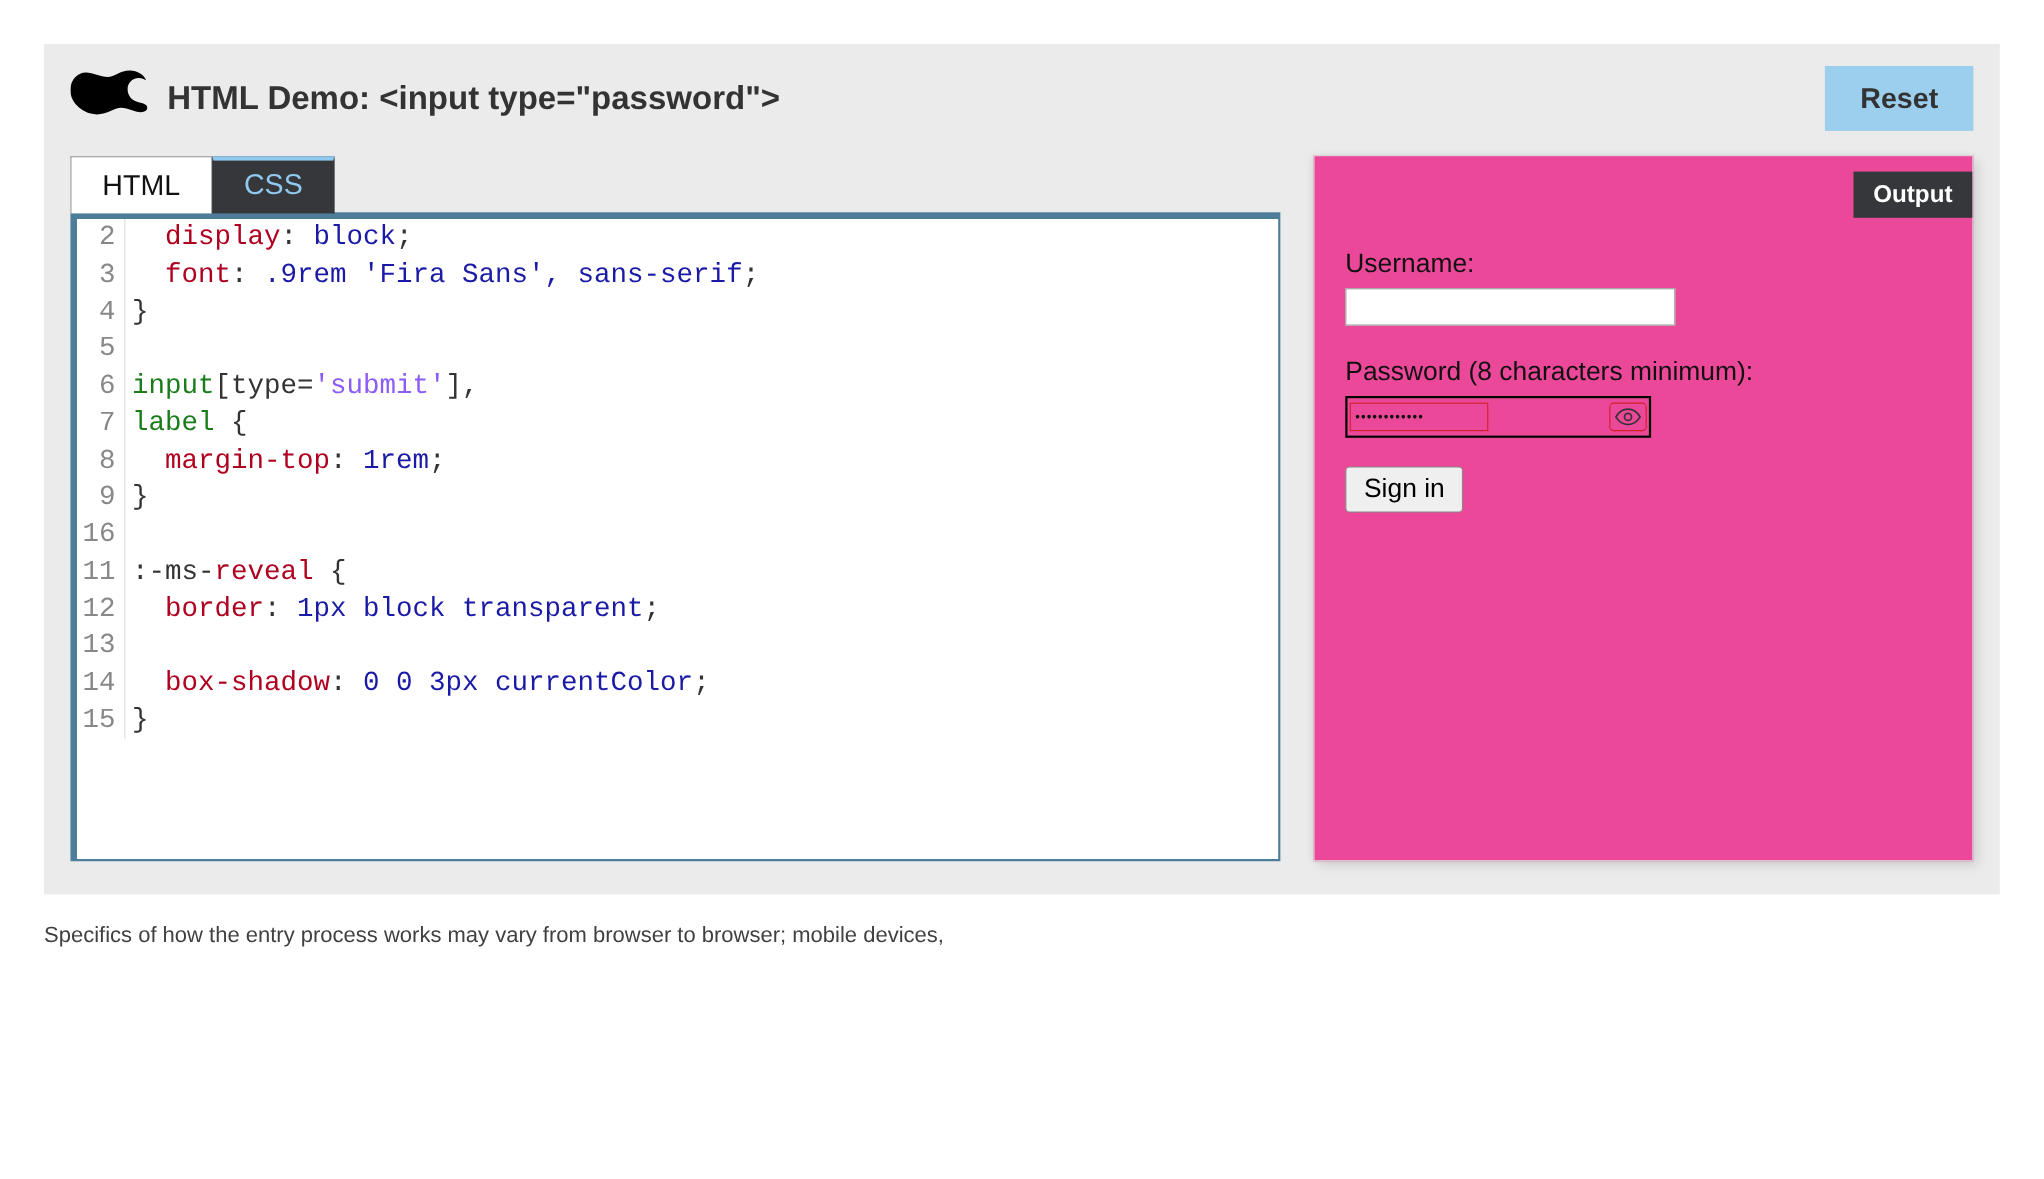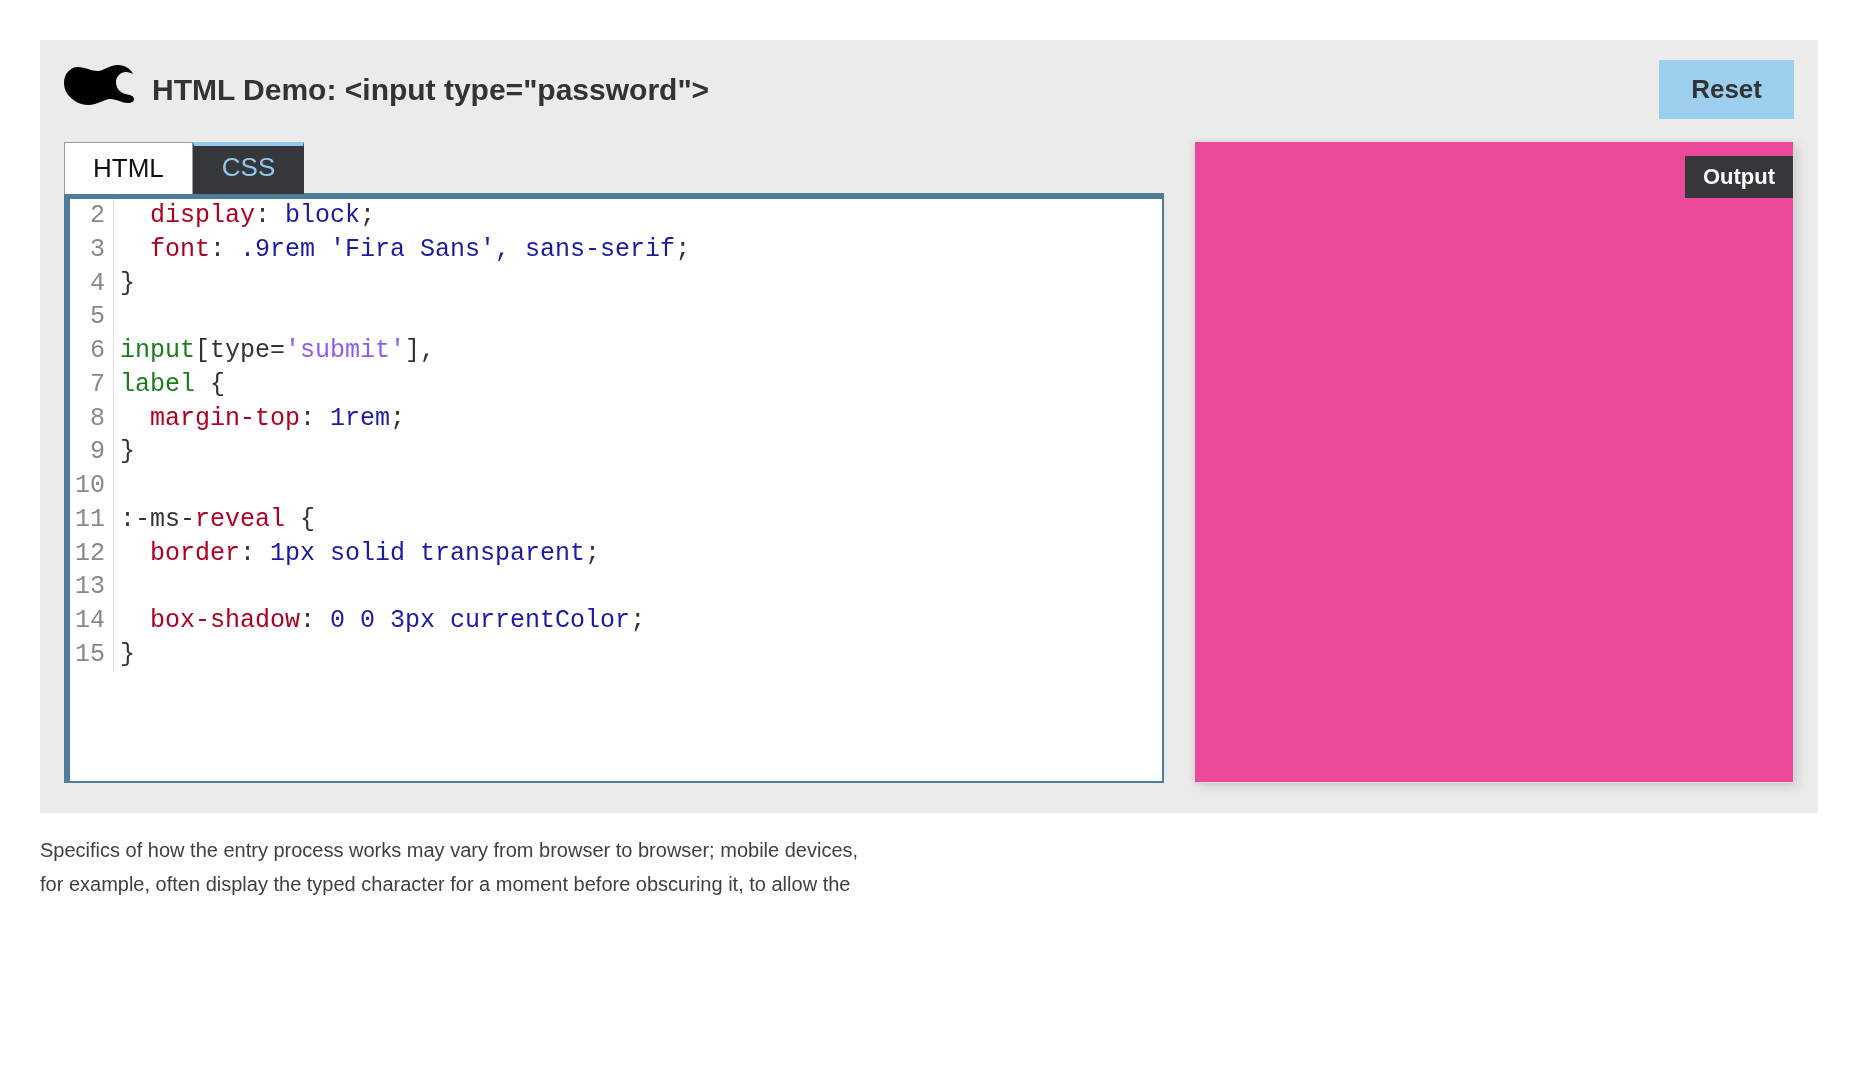--- a/index.html
+++ b/index.html
@@ -197,48 +197,64 @@
             </div>
             <div class="code-line">
               <div class="gutter">8</div>
               <div class="code"><span class="tok-punc">  </span><span class="tok-prop">margin-top</span><span class="tok-punc">: </span><span class="tok-val">1rem</span><span class="tok-punc">;</span></div>
             </div>
             <div class="code-line">
               <div class="gutter">9</div>
               <div class="code"><span class="tok-punc">}</span></div>
             </div>
             <div class="code-line">
-              <div class="gutter">10</div>
+              <div class="gutter">16</div>
               <div class="code"><span class="tok-punc"></span></div>
             </div>
             <div class="code-line">
               <div class="gutter">11</div>
               <div class="code"><span class="tok-punc">:-ms-</span><span class="tok-pseudo-part">reveal</span><span class="tok-punc"> {</span></div>
             </div>
             <div class="code-line">
               <div class="gutter">12</div>
-              <div class="code"><span class="tok-punc">  </span><span class="tok-prop">border</span><span class="tok-punc">: </span><span class="tok-val">1px solid transparent</span><span class="tok-punc">;</span></div>
+              <div class="code"><span class="tok-punc">  </span><span class="tok-prop">border</span><span class="tok-punc">: </span><span class="tok-val">1px block transparent</span><span class="tok-punc">;</span></div>
             </div>
             <div class="code-line">
               <div class="gutter">13</div>
             </div>
             <div class="code-line">
               <div class="gutter">14</div>
               <div class="code"><span class="tok-punc">  </span><span class="tok-prop">box-shadow</span><span class="tok-punc">: </span><span class="tok-val">0 0 3px currentColor</span><span class="tok-punc">;</span></div>
             </div>
             <div class="code-line">
               <div class="gutter">15</div>
               <div class="code"><span class="tok-punc">}</span></div>
             </div>
           </div>
       </div>
 
       <div class="output-side">
         <div class="output-badge">Output</div>
+        <div class="form-area">
+          <label>Username:</label>
+          <input type="text" value="" style="">
+          <label style="margin-top:28px;">Password (8 characters minimum):</label>
+          <div class="pw-wrap">
+            <span class="pw-inner">••••••••••••</span>
+            <span class="reveal-icon">
+              <svg width="24" height="16" viewBox="0 0 24 16">
+                <path fill="none" stroke="#333" stroke-width="1.6" d="M1 8c3-5 7-7 11-7s8 2 11 7c-3 5-7 7-11 7S4 13 1 8z"></path>
+                <circle cx="12" cy="8" r="3.2" fill="none" stroke="#333" stroke-width="1.6"></circle>
+              </svg>
+            </span>
+          </div>
+          <div>
+            <button class="signin-btn">Sign in</button>
+          </div>
+        </div>
       </div>
     </div>
   </div>
 
   <div class="body-text">
     <div>Specifics of how the entry process works may vary from browser to browser; mobile devices,</div>
-    <div>for example, often display the typed character for a moment before obscuring it, to allow the</div>
   </div>
 </div>
 
 </body></html>

